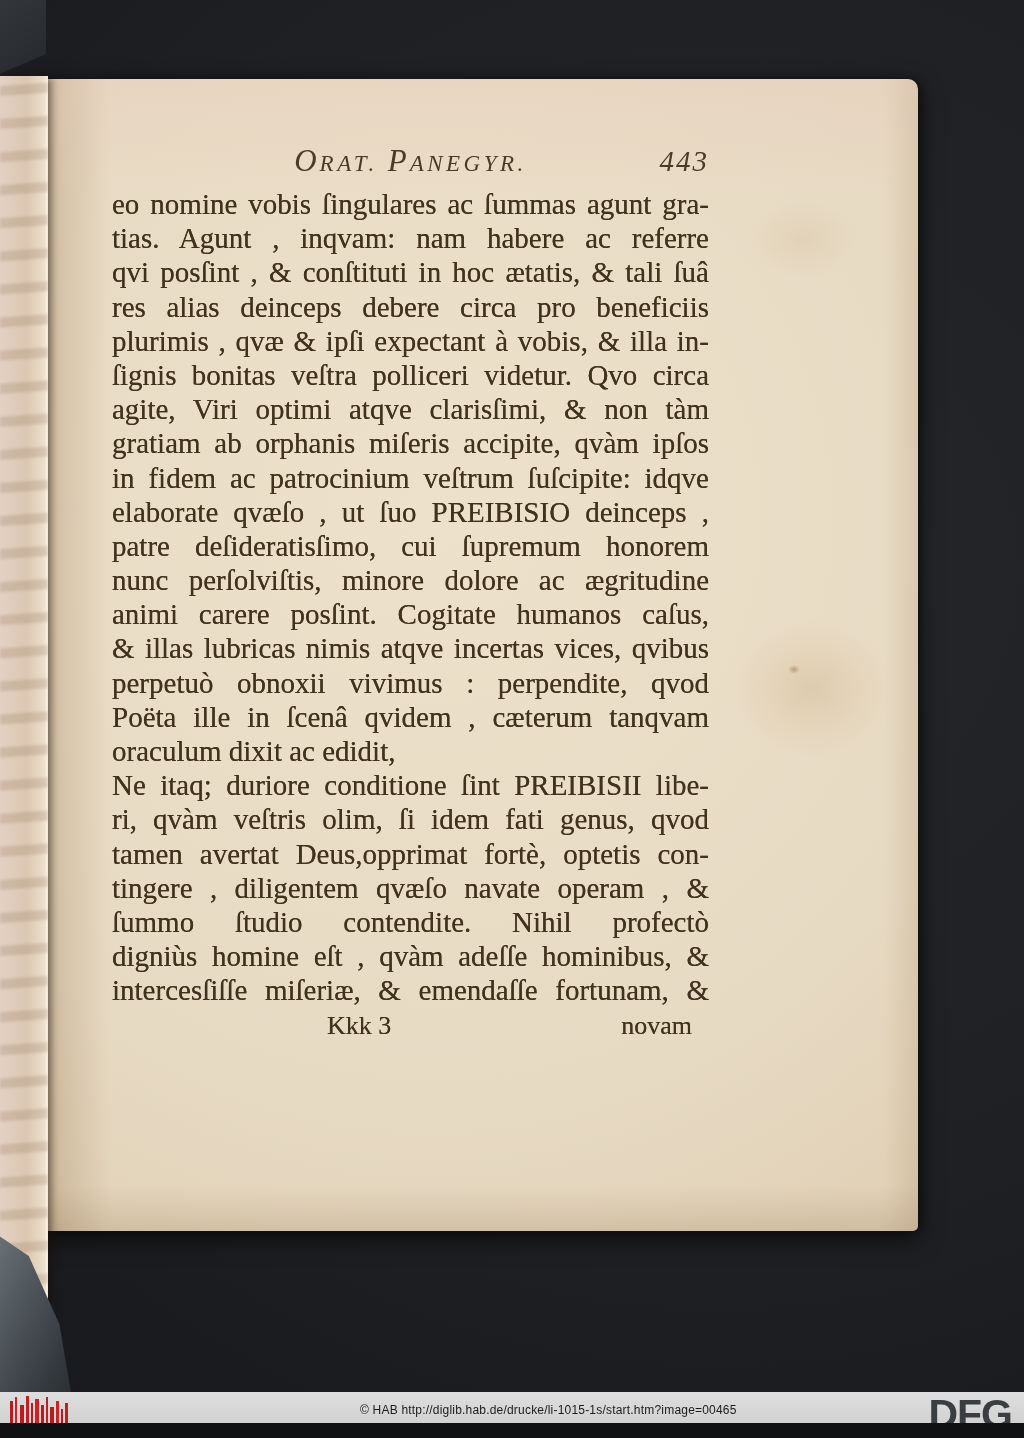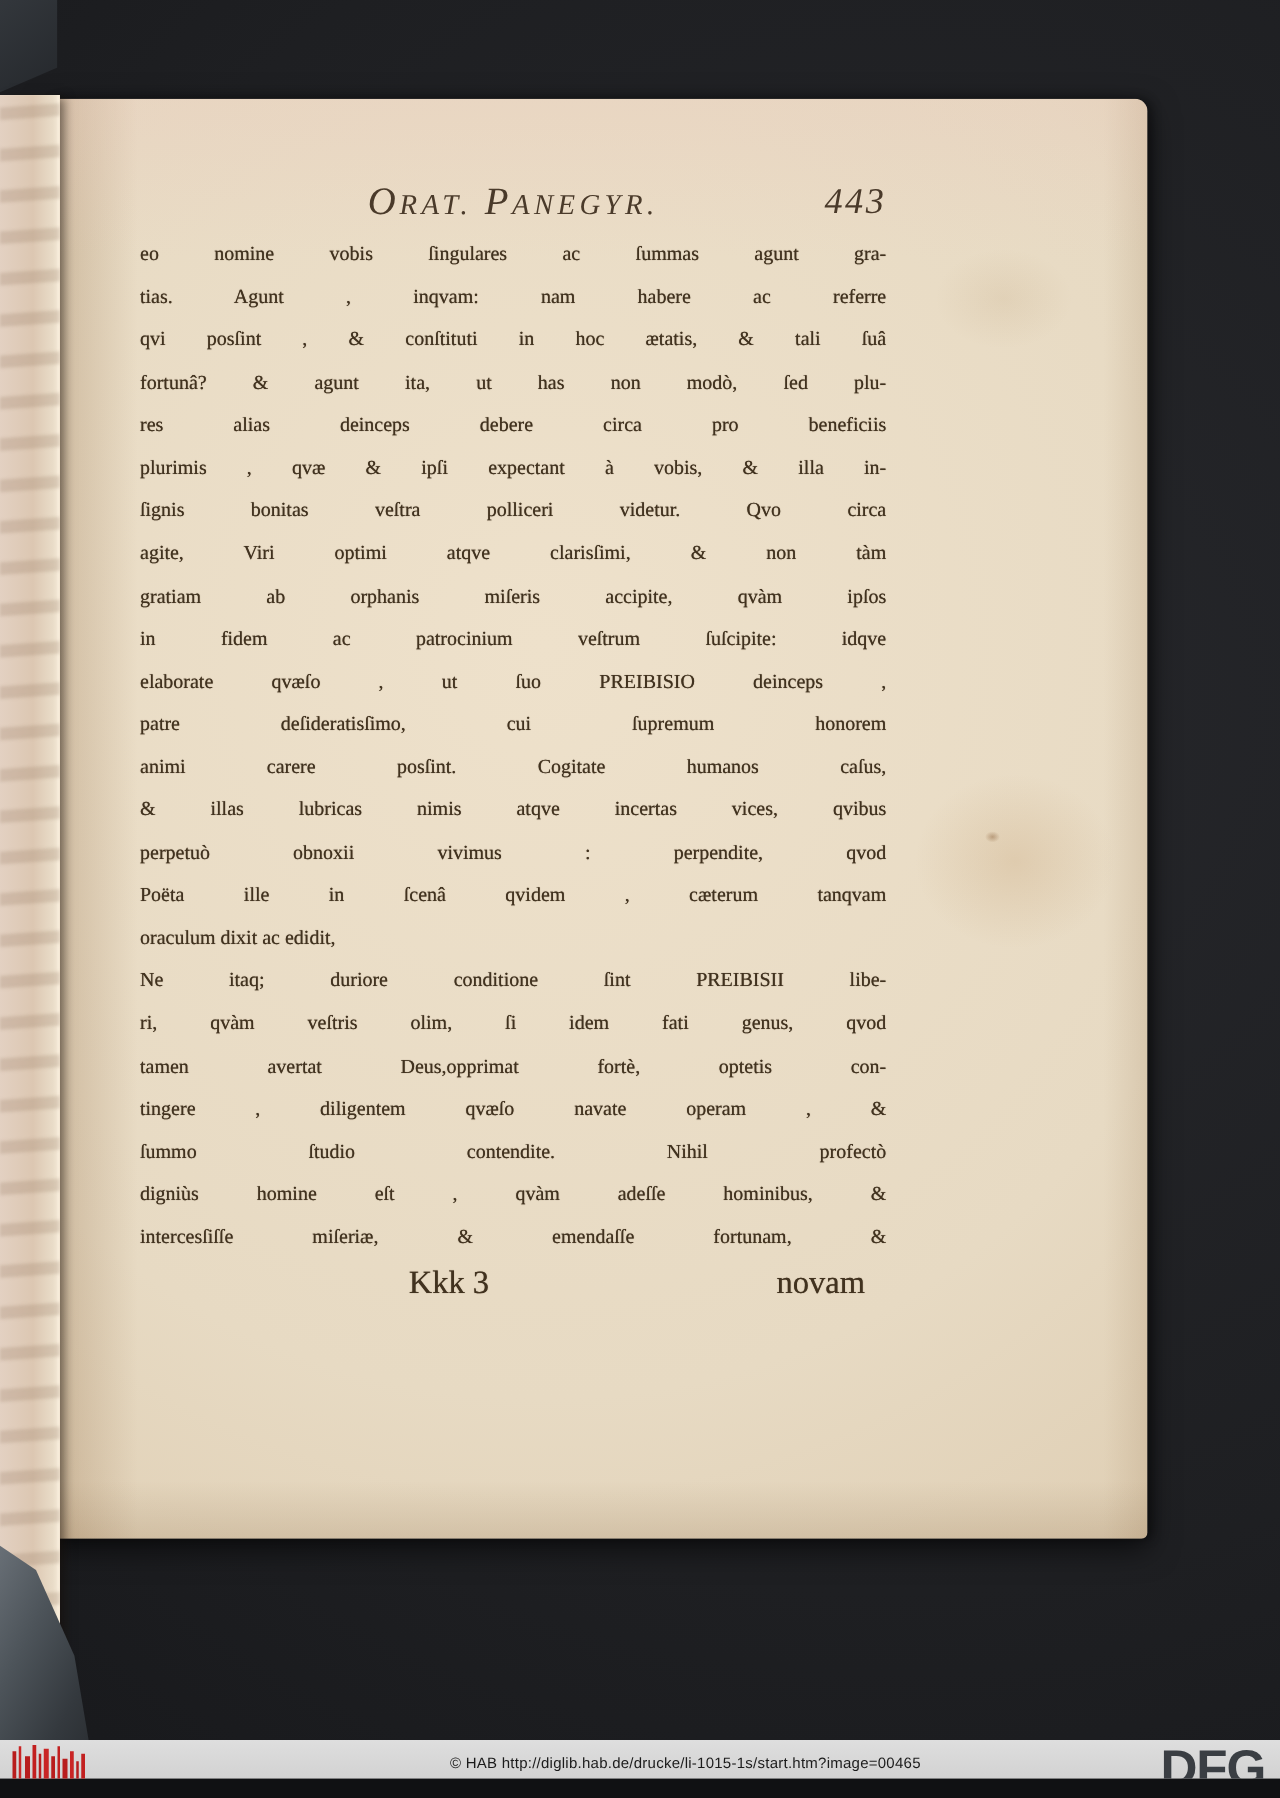--- a/index.html
+++ b/index.html
@@ -55,21 +55,21 @@
   
   .text-block{position:absolute;left:72px;top:64px;width:597px;color:#41321f;}
   .running-head{position:relative;height:44px;text-align:center;
     font-style:italic;color:#4a3a2a;}
   .hc{font-size:31px;letter-spacing:3px;}
   .hs{font-size:23px;letter-spacing:3.5px;}
   .head-gap{display:inline-block;width:10px;}
   .page-num{position:absolute;right:0;top:2px;font-size:29px;font-style:italic;letter-spacing:2px;}
   .body-text{margin-top:0;}
   .ln{
-    font-size:16px;line-height:34.2px;height:34.2px;white-space:nowrap;
+    font-size:29px;line-height:34.2px;height:34.2px;white-space:nowrap;
     text-align:justify;text-align-last:justify;
     text-shadow:0 0 .6px rgba(62,46,26,.85);
     white-space:normal;
   }
   .ln-l{text-align-last:left;}
   .ln-i{font-style:italic;padding-left:78px;}
   .sig{display:flex;justify-content:space-between;padding-left:215px;padding-right:17px;
     font-size:26px;line-height:36px;height:36px;text-shadow:0 0 .6px rgba(62,46,26,.85);}
   
   .footer-bar{
@@ -106,29 +106,29 @@
 
       <div class="running-head">
         <span class="hc">O</span><span class="hs">RAT.</span><span class="head-gap"></span><span class="hc">P</span><span class="hs">ANEGYR.</span>
         <span class="page-num">443</span>
       </div>
 
       <div class="body-text">
         <div class="ln">eo nomine vobis ſingulares ac ſummas agunt gra-</div>
         <div class="ln">tias. Agunt , inqvam: nam habere ac referre</div>
         <div class="ln">qvi posſint , &amp; conſtituti in hoc ætatis, &amp; tali ſuâ</div>
-        <div class="ln">fortunâ? &amp; agunt ita, ut has non modò, ſed plu-</div>
         <div class="ln">res alias deinceps debere circa pro beneficiis</div>
         <div class="ln">plurimis , qvæ &amp; ipſi expectant à vobis, &amp; illa in-</div>
         <div class="ln">ſignis bonitas veſtra polliceri videtur. Qvo circa</div>
         <div class="ln">agite, Viri optimi atqve clarisſimi, &amp; non tàm</div>
         <div class="ln">gratiam ab orphanis miſeris accipite, qvàm ipſos</div>
         <div class="ln">in fidem ac patrocinium veſtrum ſuſcipite: idqve</div>
         <div class="ln">elaborate qvæſo , ut ſuo PREIBISIO deinceps ,</div>
         <div class="ln">patre deſideratisſimo, cui ſupremum honorem</div>
+        <div class="ln">nunc perſolviſtis, minore dolore ac ægritudine</div>
         <div class="ln">animi carere posſint. Cogitate humanos caſus,</div>
         <div class="ln">&amp; illas lubricas nimis atqve incertas vices, qvibus</div>
         <div class="ln">perpetuò obnoxii vivimus : perpendite, qvod</div>
         <div class="ln">Poëta ille in ſcenâ qvidem , cæterum tanqvam</div>
         <div class="ln ln-l">oraculum dixit ac edidit,</div>
         <div class="ln">Ne itaq; duriore conditione ſint PREIBISII libe-</div>
         <div class="ln">ri, qvàm veſtris olim, ſi idem fati genus, qvod</div>
         <div class="ln">tamen avertat Deus,opprimat fortè, optetis con-</div>
         <div class="ln">tingere , diligentem qvæſo navate operam , &amp;</div>
         <div class="ln">ſummo ſtudio contendite. Nihil profectò</div>

